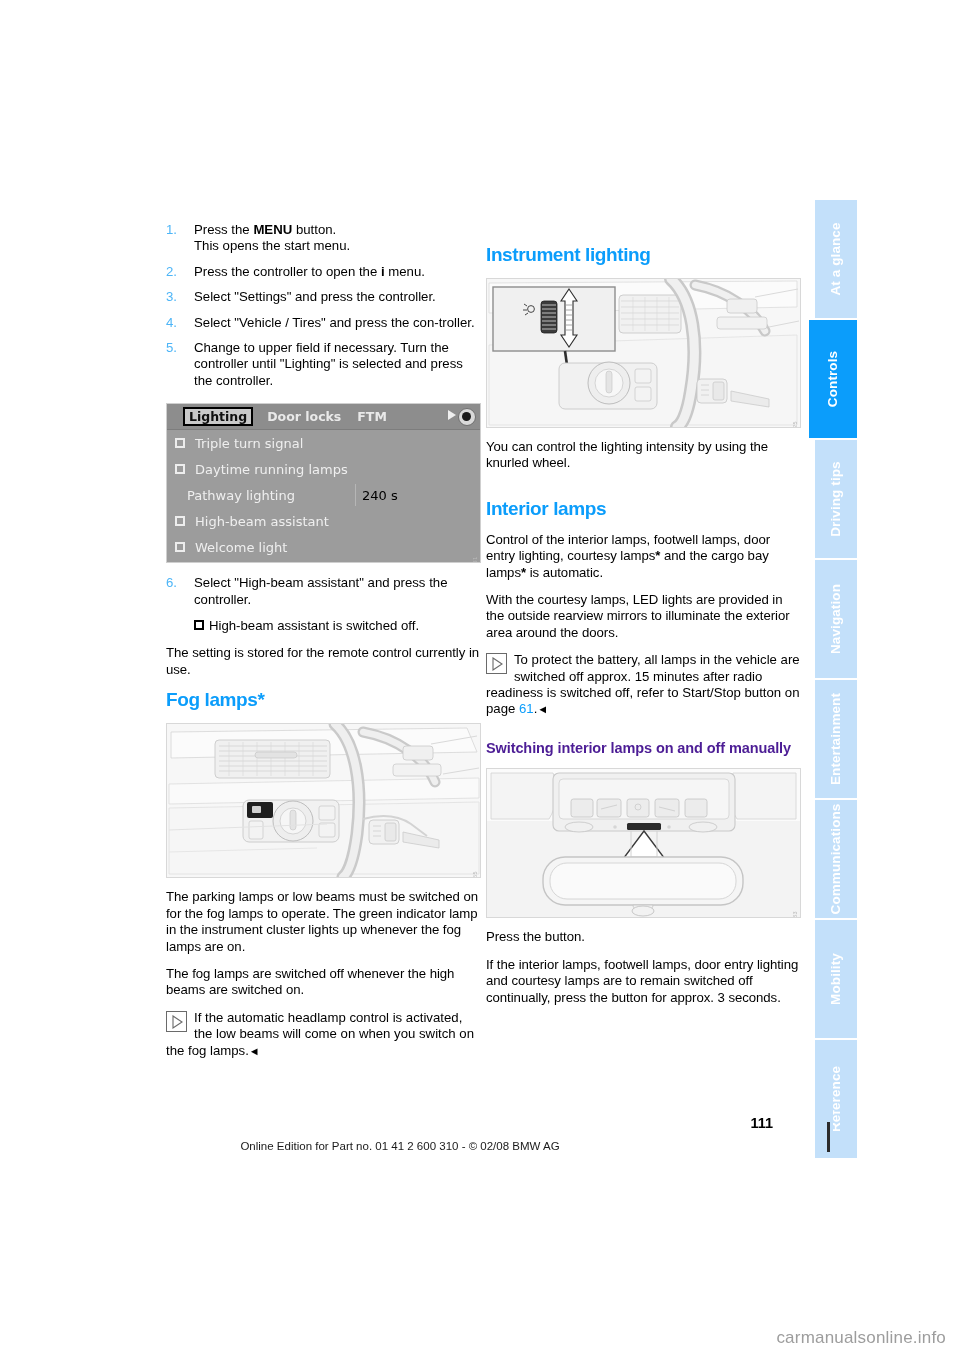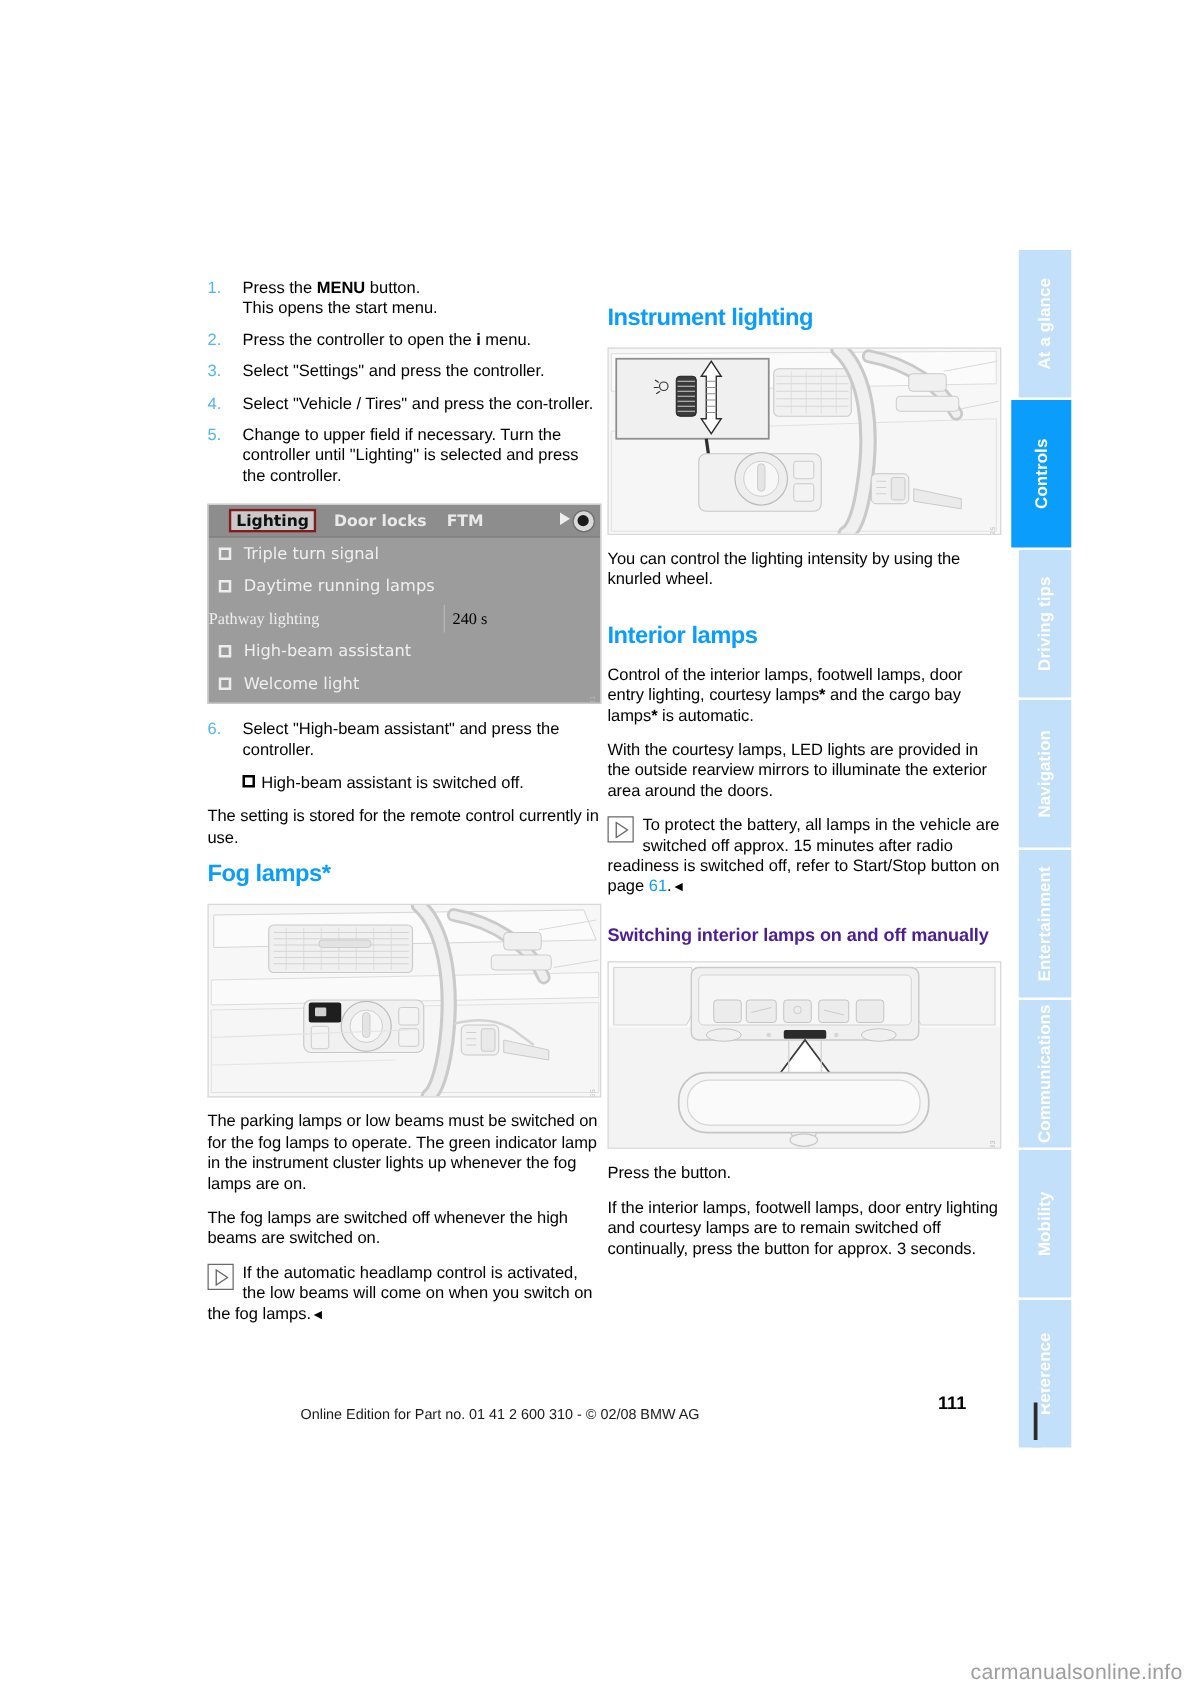--- a/index.html
+++ b/index.html
@@ -216,21 +216,21 @@
   .idrive-tab {
     color: #e9e9e9;
     font-size: 12.5px;
     font-weight: bold;
     margin-right: 16px;
     white-space: nowrap;
   }
   .idrive-tab.sel {
     color: #101010;
     background: #c9c9c9;
-    border: 2px solid #7f1d1d;
+    border: 2px solid #000000;
     padding: 0px 4px;
     margin-left: 12px;
     margin-right: 14px;
   }
   .idrive-arrow {
     position: absolute;
     right: 24px;
     top: 6px;
     width: 0; height: 0;
     border-left: 8px solid #efefef;
@@ -263,21 +263,21 @@
     font-size: 13px;
     position: relative;
   }
   .idrive-cb {
     width: 10px; height: 10px;
     border: 2px solid #ededed;
     box-sizing: border-box;
     margin-right: 10px;
     flex: none;
   }
-  .idrive-row.nocb { padding-left: 0; font-family: Liberation Serif, serif; }
+  .idrive-row.nocb { padding-left: 20px; }
   .idrive-val {
     position: absolute;
     left: 195px;
     color: #000000;
     font-size: 13px;
   }
   .idrive-sep {
     position: absolute;
     left: 188px;
     top: 2px;
@@ -297,21 +297,21 @@
     position: absolute;
     right: 42px;
     top: 15px;
     font-size: 14.5px;
     font-weight: bold;
     color: #000;
   }
   #footer-line {
     position: absolute;
     left: 0;
-    top: 26px;
+    top: 40px;
     width: 800px;
     text-align: center;
     font-size: 11.5px;
     color: #1a1a1a;
   }
   #footer-bar {
     position: absolute;
     left: 825px;
     top: 1110px;
     width: 8px;

